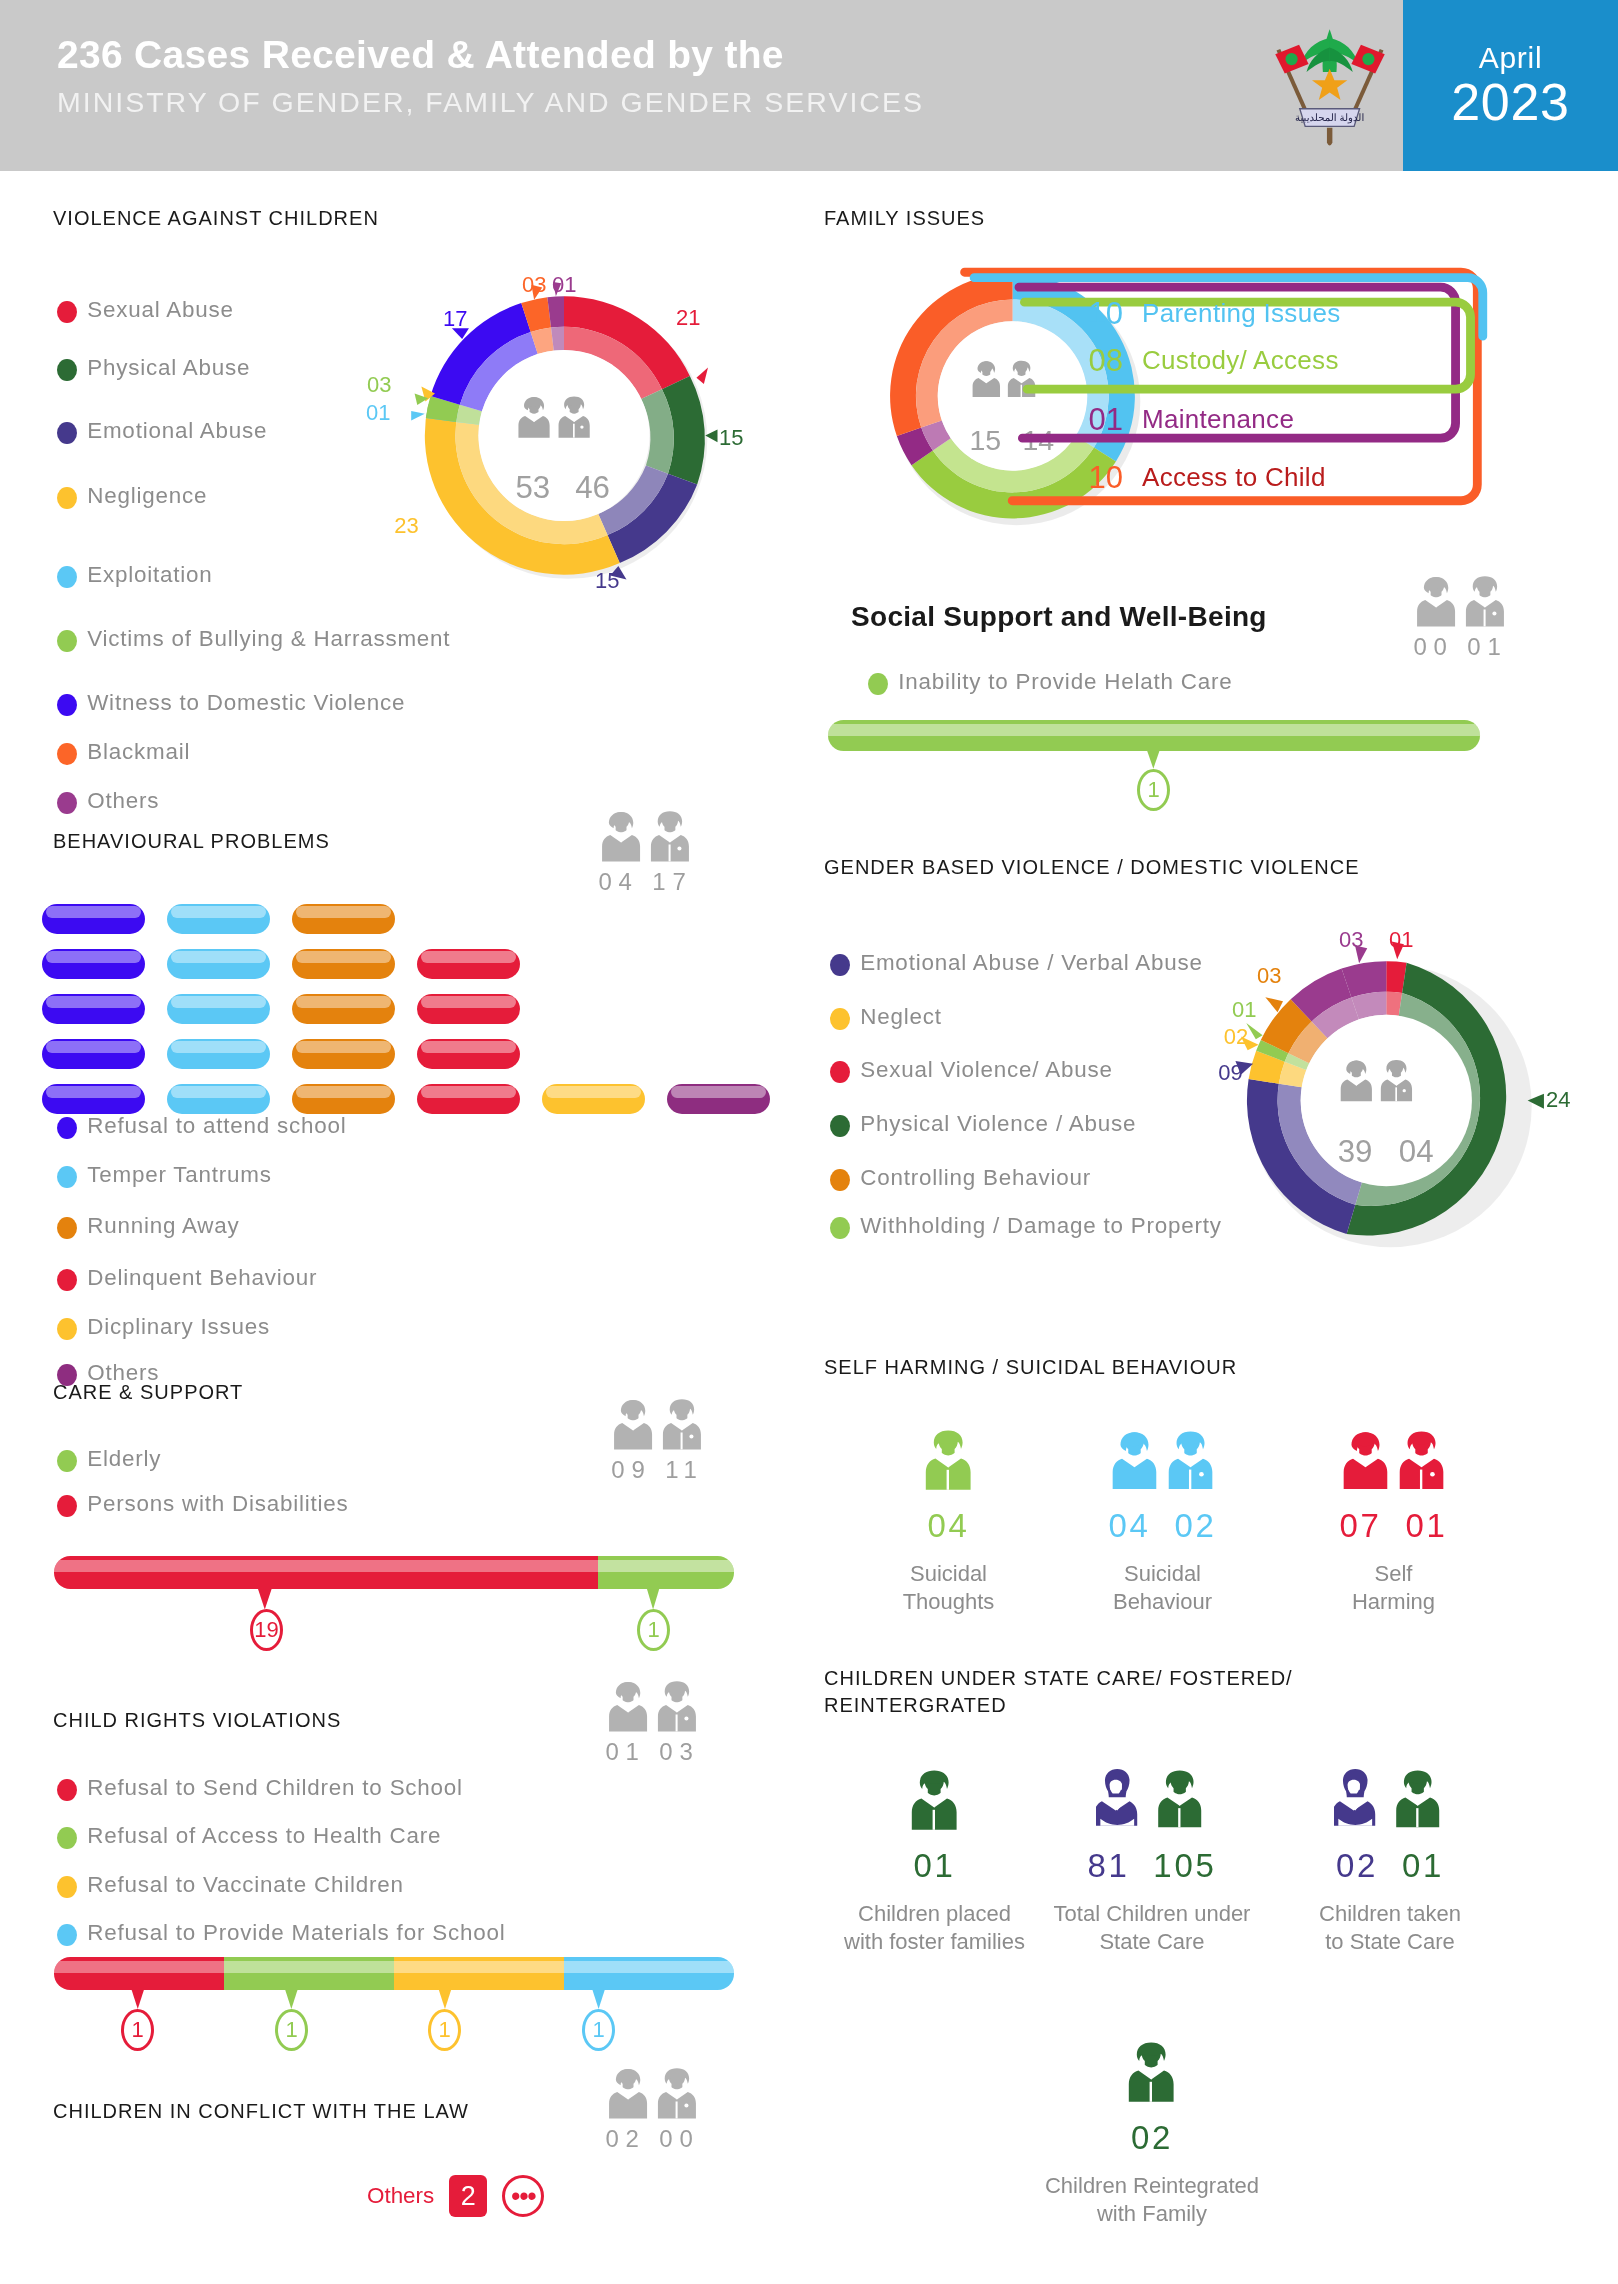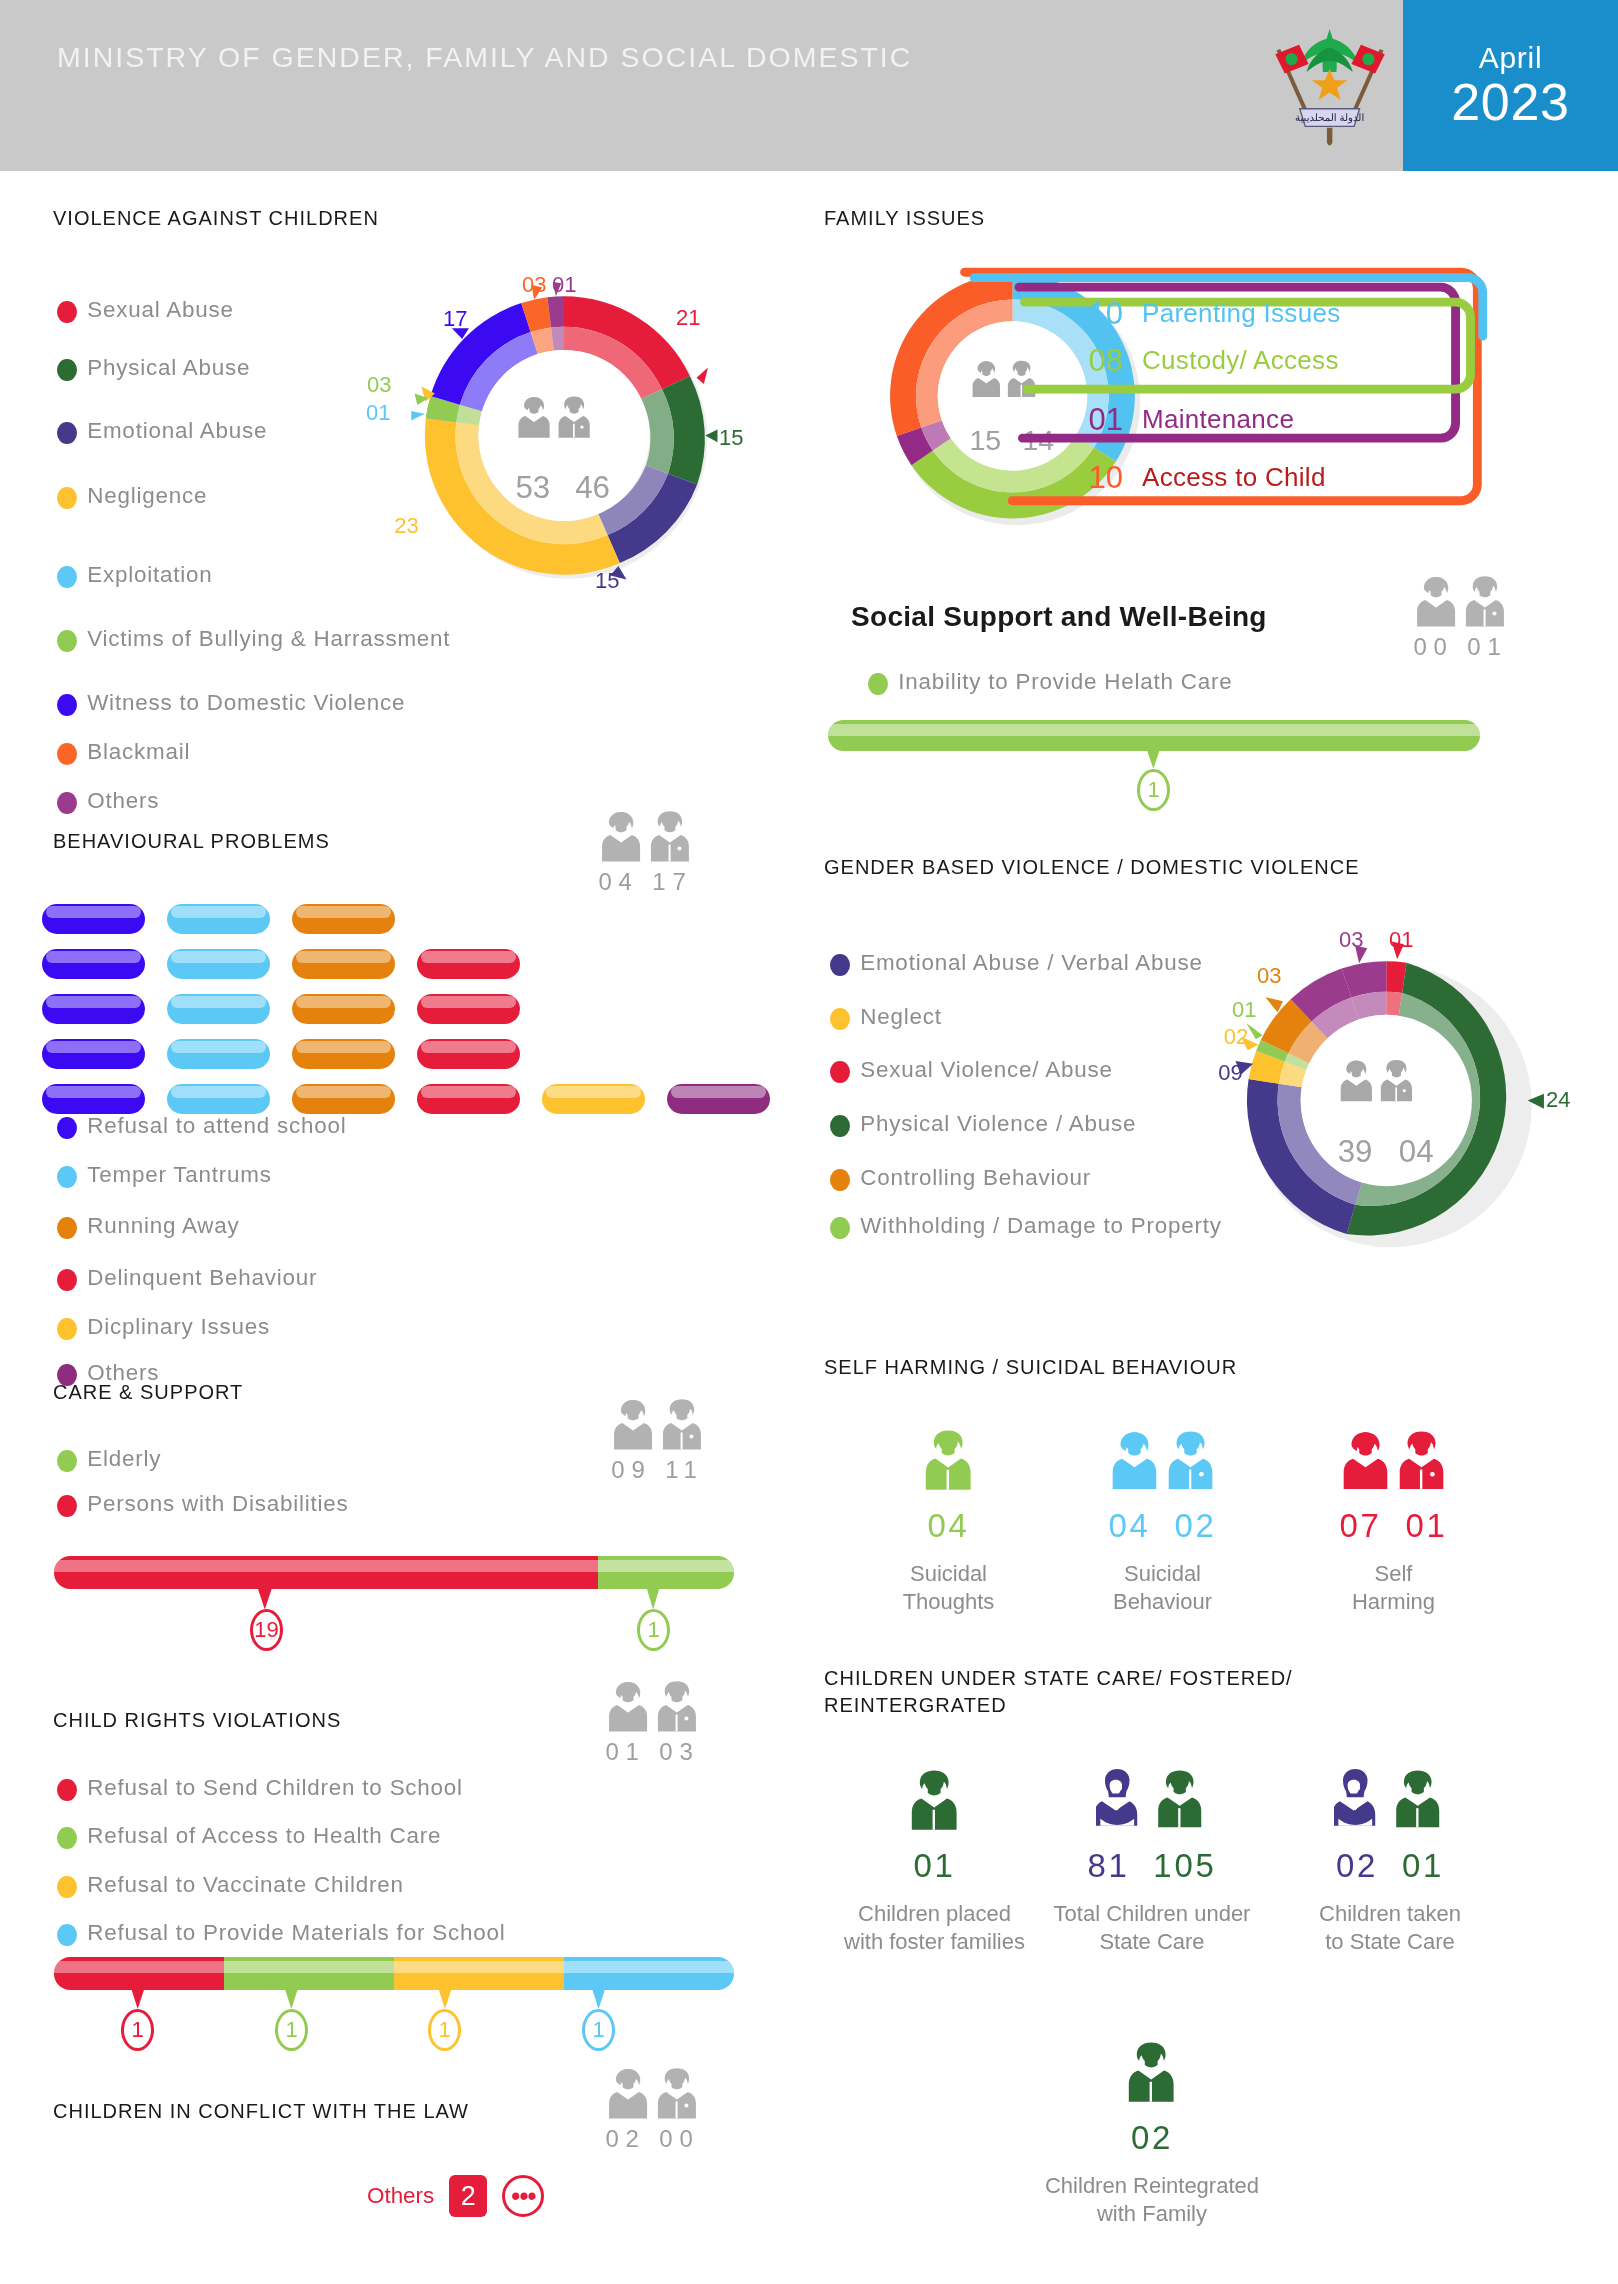--- a/index.html
+++ b/index.html
@@ -65,21 +65,22 @@
   .fi-row { position:absolute; display:flex; align-items:center; height:57px; }
   .fi-num { font-size:31px; width:63px; text-align:right;
             font-family:"Liberation Sans Narrow","Liberation Sans",sans-serif; }
   .fi-label { font-size:26px; margin-left:19px; letter-spacing:0.3px; }
 </style>
 </head>
 <body>
 
 <div class="header">
   <div class="header-title-wrap">
-    <div class="header-sub">MINISTRY OF GENDER, FAMILY AND SOCIAL DOMESTIC</div>
+    <div class="header-title">236 Cases Received &amp; Attended by the</div>
+    <div class="header-sub">MINISTRY OF GENDER, FAMILY AND GENDER SERVICES</div>
   </div>
   <div class="header-emblem">
     <svg viewBox="0 0 185 200" width="126" height="136">
       <g>
         <path d="M92 15 C85 35 80 55 82 78 L92 78 L102 78 C104 55 99 35 92 15Z" fill="#1faa4b"></path>
         <path d="M92 28 C70 32 55 48 50 66 C64 54 80 48 92 50Z" fill="#1faa4b"></path>
         <path d="M92 28 C114 32 129 48 134 66 C120 54 104 48 92 50Z" fill="#1faa4b"></path>
         <path d="M92 42 C74 48 62 62 58 78 C72 66 84 60 92 62Z" fill="#17923f"></path>
         <path d="M92 42 C110 48 122 62 126 78 C112 66 100 60 92 62Z" fill="#17923f"></path>
         <rect x="38" y="40" width="6" height="120" fill="#7b5b3a" transform="rotate(-24 41 100)"></rect>

